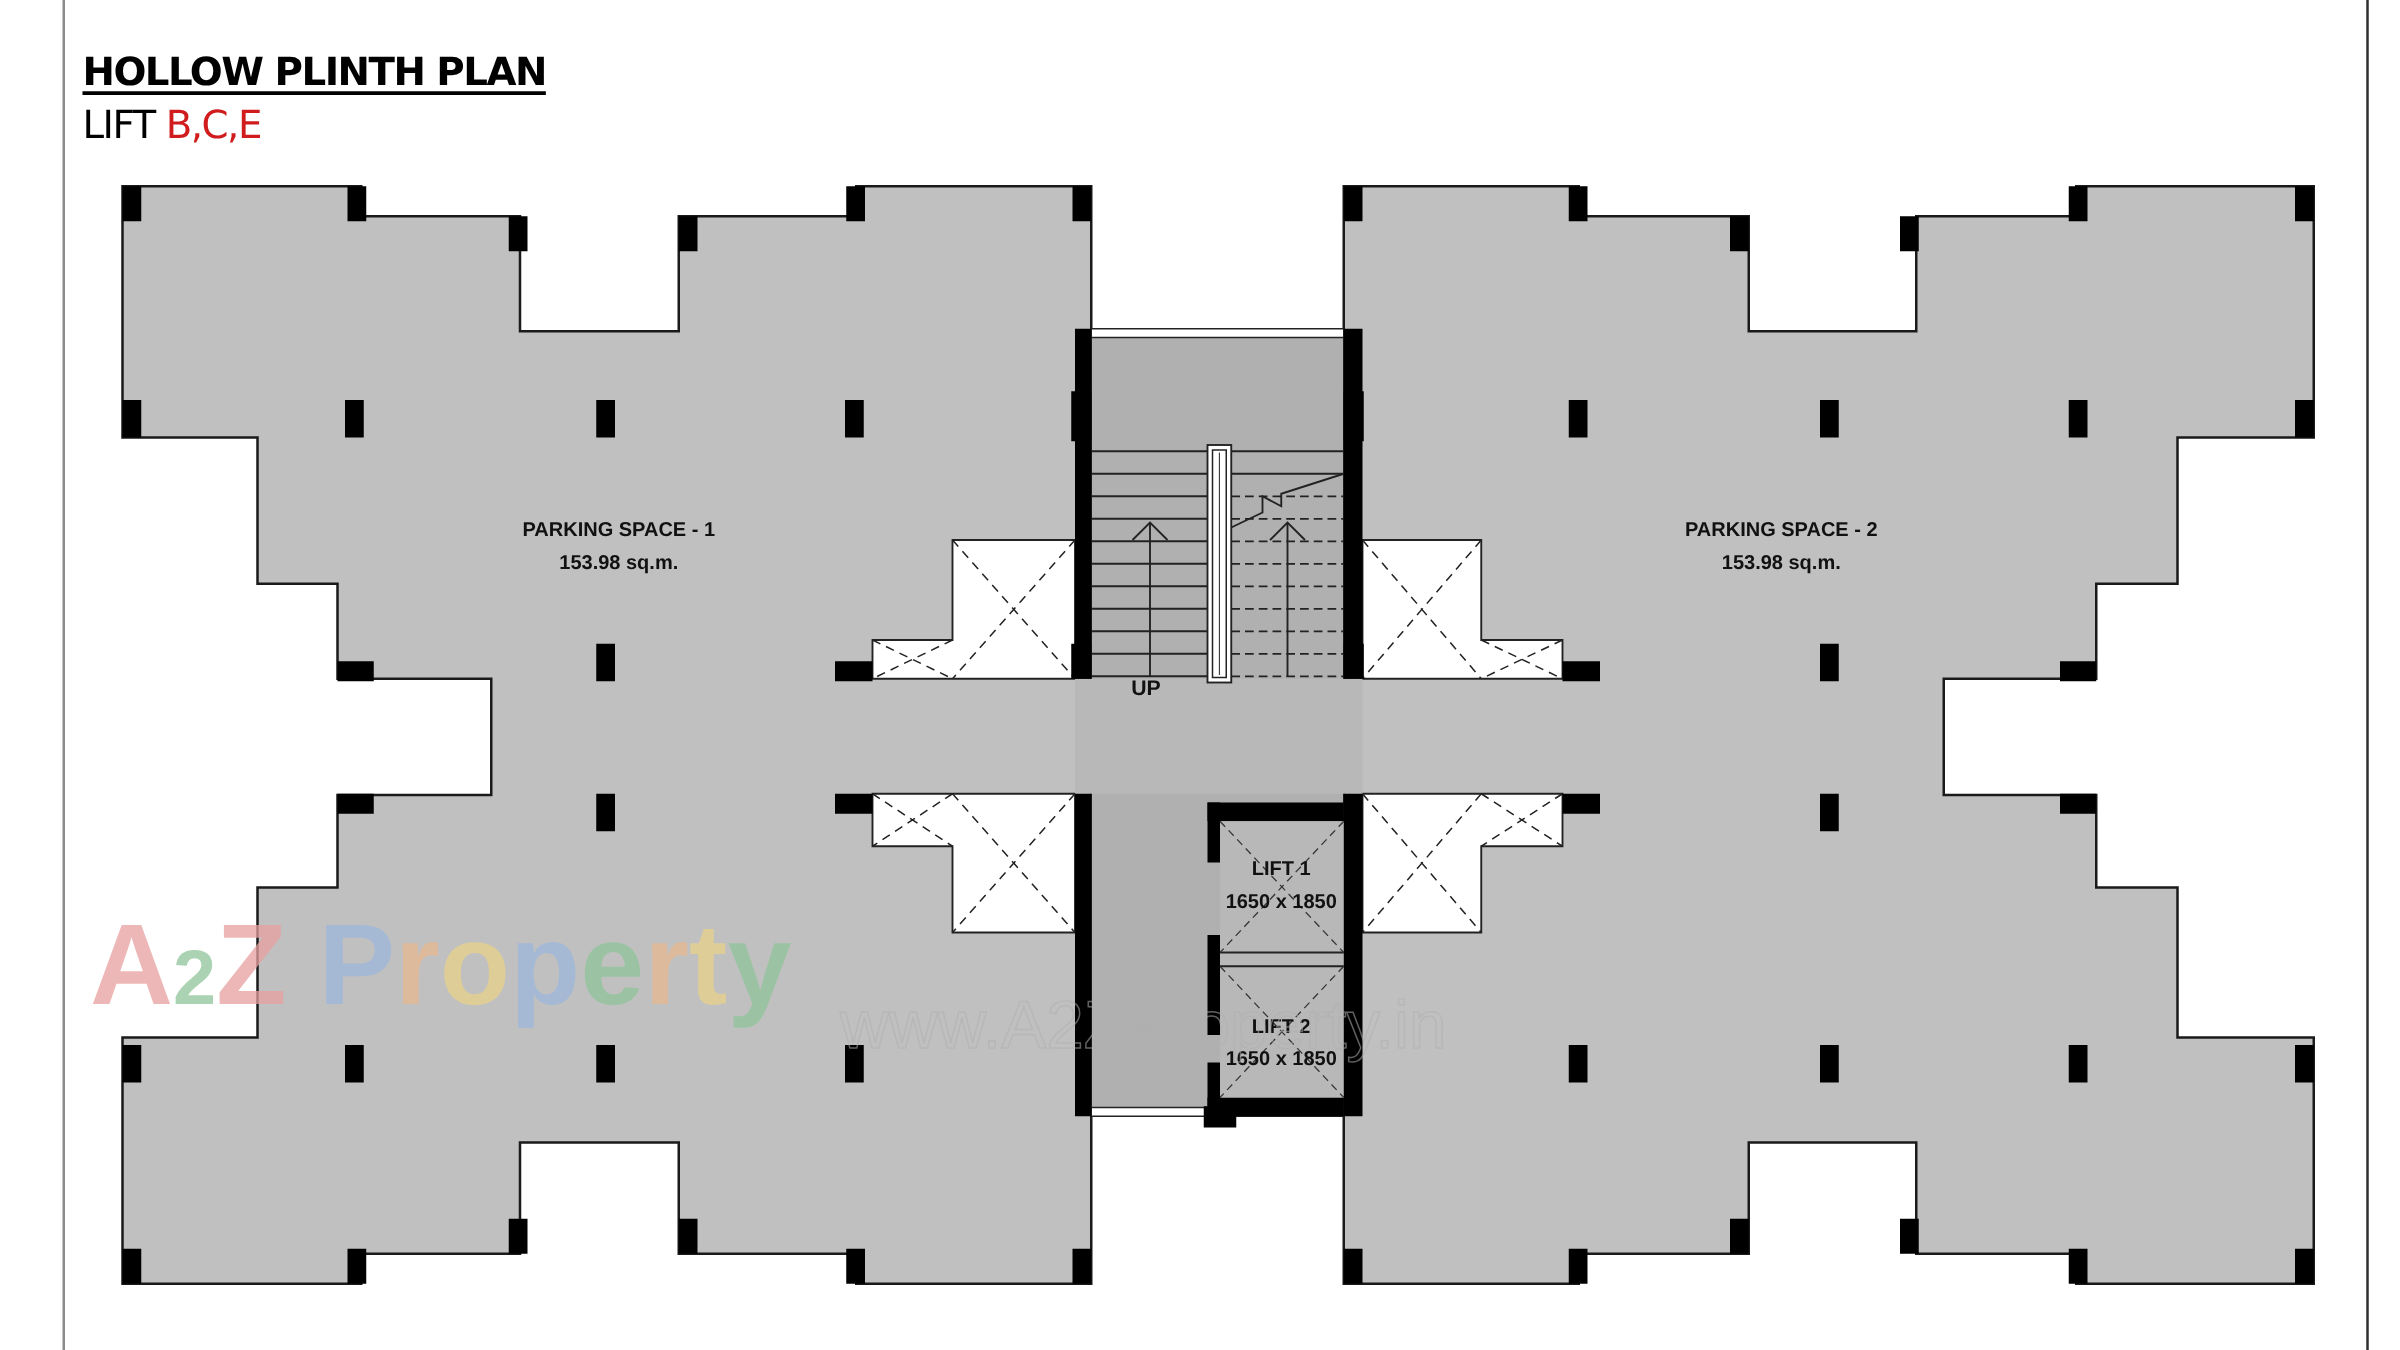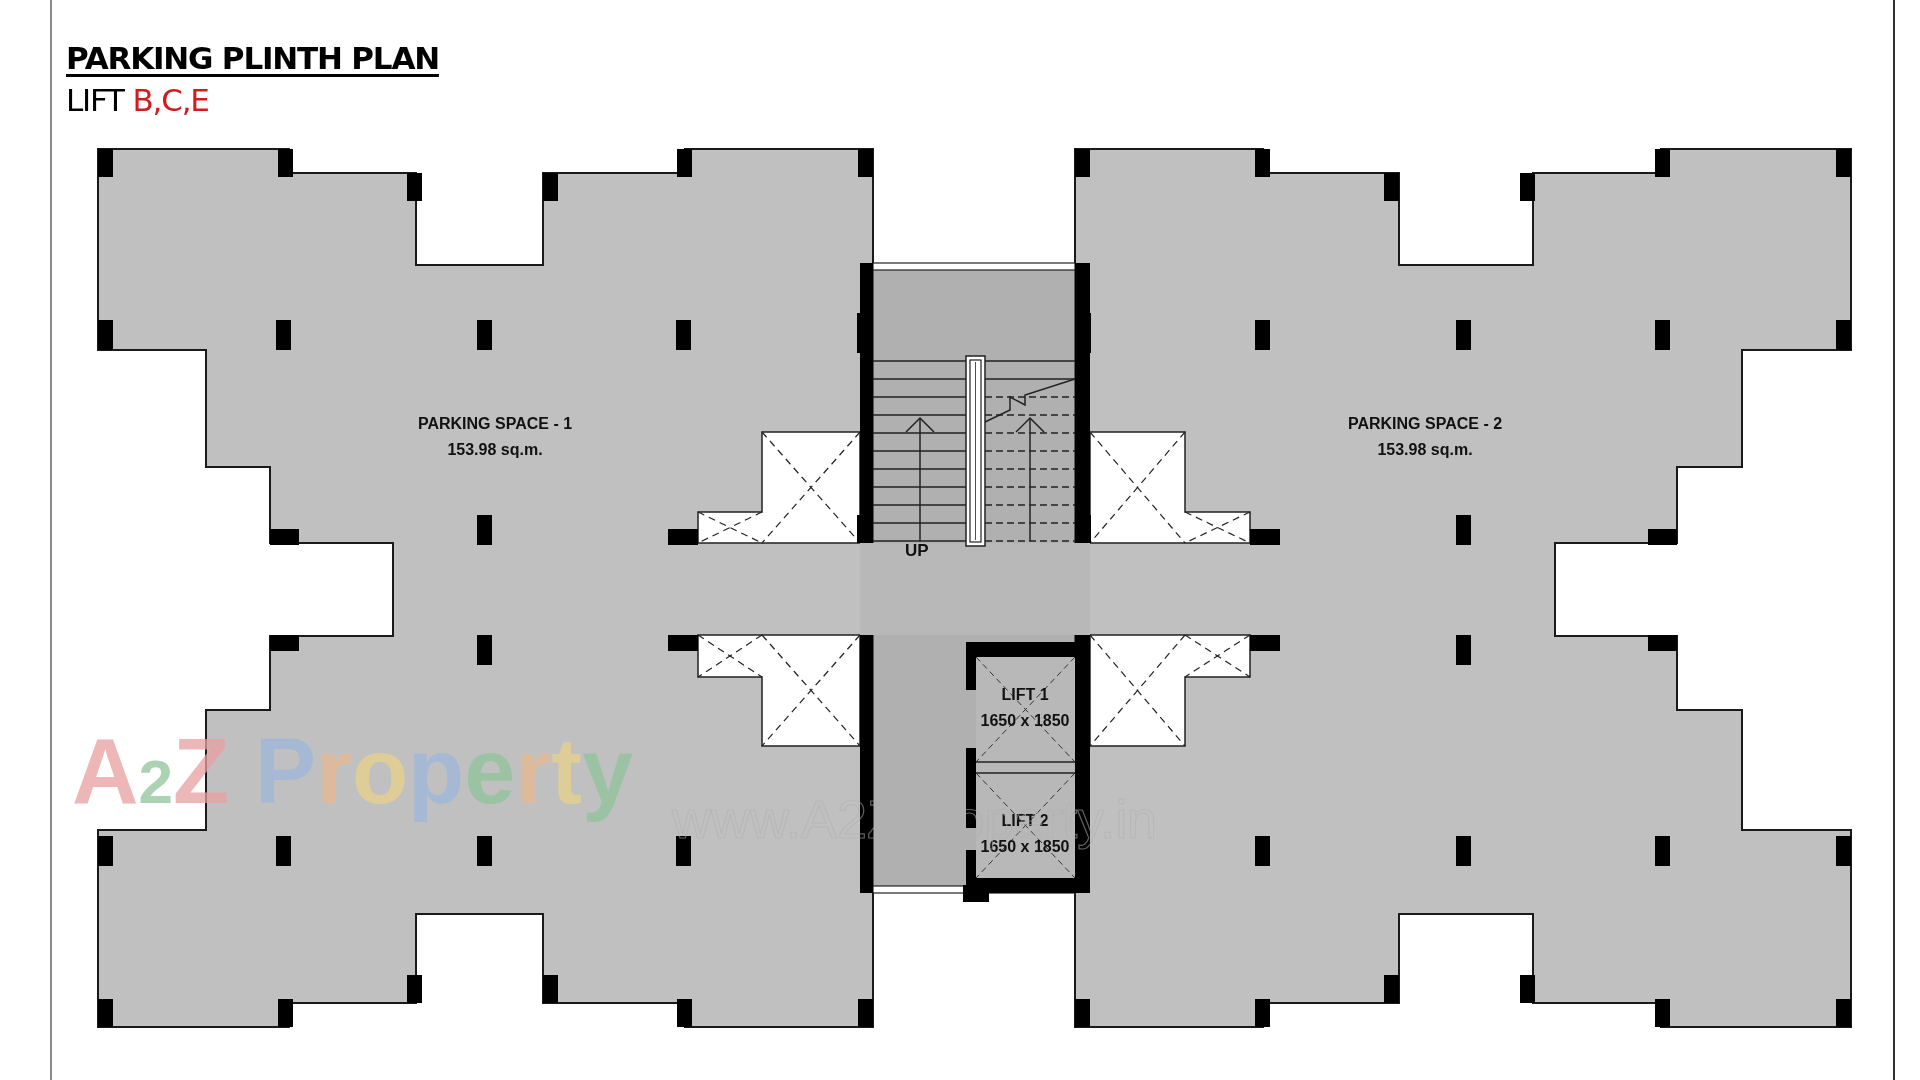--- a/index.html
+++ b/index.html
@@ -15,21 +15,21 @@
   .wm-a2z { font-family: "Liberation Sans", sans-serif; font-size: 92px; font-weight: bold; }
   .wm-url { font-family: "Liberation Sans", sans-serif; font-size: 54px; fill: none; stroke: #b0b0b0; stroke-width: 1.2; opacity: 0.55; }
 </style>
 </head>
 <body>
 
 <div class="frame-line-left"></div>
 <div class="frame-line-right"></div>
 
 <div class="title-block">
-  <div class="title">PARKING PLINTH PLAN</div>
+  <div class="title">HOLLOW PLINTH PLAN</div>
   <div class="subtitle">
     <span>LIFT</span>
     <span class="blocks">B,C,E</span>
   </div>
 </div>
 
 <svg class="plan" width="1920" height="1080" viewBox="0 0 1920 1080">
   <defs>
     <g id="colV">
         <rect x="-7" y="-14" width="14" height="28" fill="#000"></rect>

